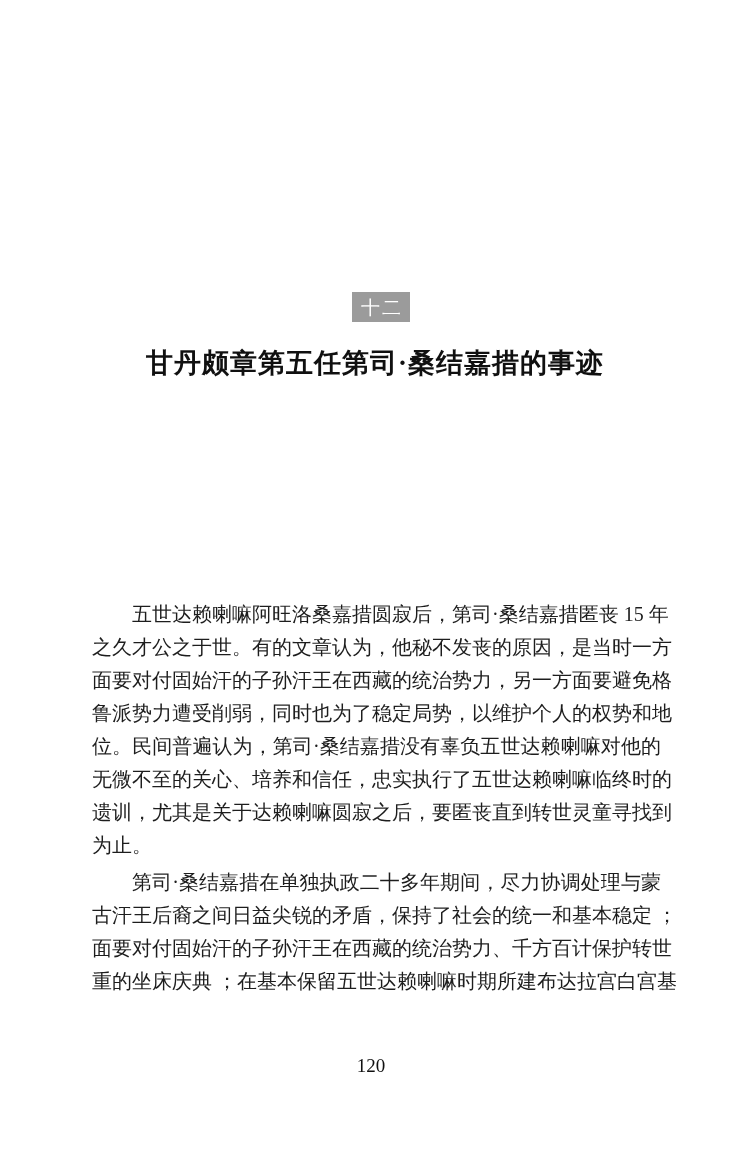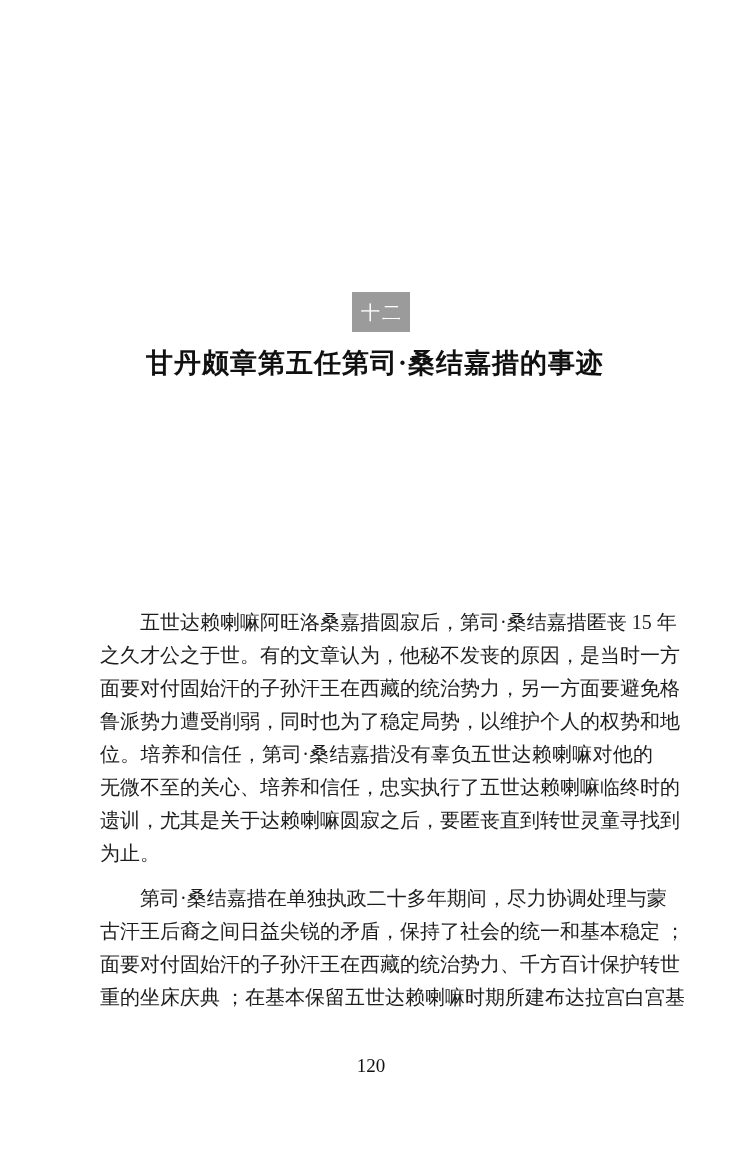--- a/index.html
+++ b/index.html
@@ -13,21 +13,21 @@
     height: 1150px;
     background: #ffffff;
     overflow: hidden;
     font-family: "Liberation Serif", "DejaVu Serif", serif;
   }
   .chapter-badge {
     position: absolute;
     left: 352px;
     top: 292px;
     width: 58px;
-    height: 40px;
+    height: 30px;
     display: flex;
     align-items: center;
     justify-content: center;
   }
   .chapter-badge span {
     color: #ffffff;
     font-size: 19px;
     letter-spacing: 2px;
     line-height: 1;
     padding-left: 2px; 
@@ -47,21 +47,21 @@
   .body-text {
     position: absolute;
     left: 88px;
     top: 594px;
     width: 577px;
     font-size: 20px;
     line-height: 33px;
     color: #1d1d1d;
   }
   .paragraph {
-    margin: 12px;
+    margin: 4px;
   }
   .line {
     text-align: justify;
     text-align-last: justify;
     white-space: nowrap;
     letter-spacing: 0;
   }
   .line.first {
     text-indent: 2em;
   }
@@ -89,21 +89,21 @@
   </div>
 
   <h1 class="chapter-title">甘丹颇章第五任第司·桑结嘉措的事迹</h1>
 
   <div class="body-text">
       <div class="paragraph">
         <div class="line first">五世达赖喇嘛阿旺洛桑嘉措圆寂后，第司·桑结嘉措匿丧 15 年</div>
         <div class="line">之久才公之于世。有的文章认为，他秘不发丧的原因，是当时一方</div>
         <div class="line">面要对付固始汗的子孙汗王在西藏的统治势力，另一方面要避免格</div>
         <div class="line">鲁派势力遭受削弱，同时也为了稳定局势，以维护个人的权势和地</div>
-        <div class="line">位。培养和信任，第司·桑结嘉措没有辜负五世达赖喇嘛对他的</div>
+        <div class="line">位。民间普遍认为，第司·桑结嘉措没有辜负五世达赖喇嘛对他的</div>
         <div class="line">无微不至的关心、培养和信任，忠实执行了五世达赖喇嘛临终时的</div>
         <div class="line">遗训，尤其是关于达赖喇嘛圆寂之后，要匿丧直到转世灵童寻找到</div>
         <div class="line no-jl">为止。</div>
       </div>
       <div class="paragraph">
         <div class="line first">第司·桑结嘉措在单独执政二十多年期间，尽力协调处理与蒙</div>
         <div class="line">古汗王后裔之间日益尖锐的矛盾，保持了社会的统一和基本稳定 ；</div>
         <div class="line">面要对付固始汗的子孙汗王在西藏的统治势力、千方百计保护转世</div>
         <div class="line">重的坐床庆典 ；在基本保留五世达赖喇嘛时期所建布达拉宫白宫基</div>
       </div>

